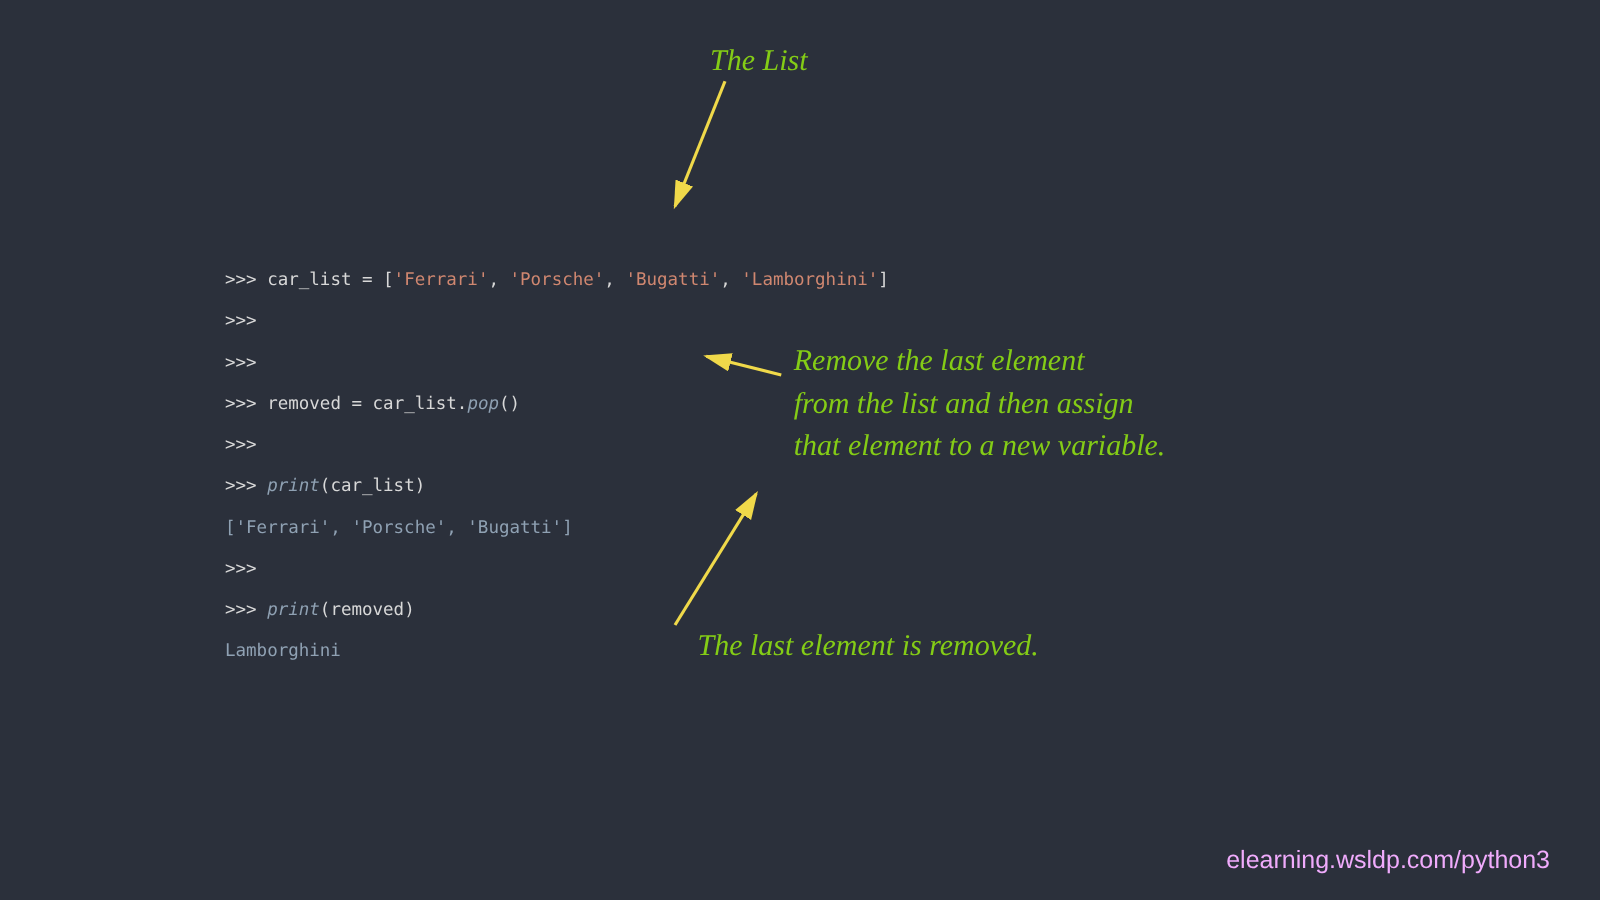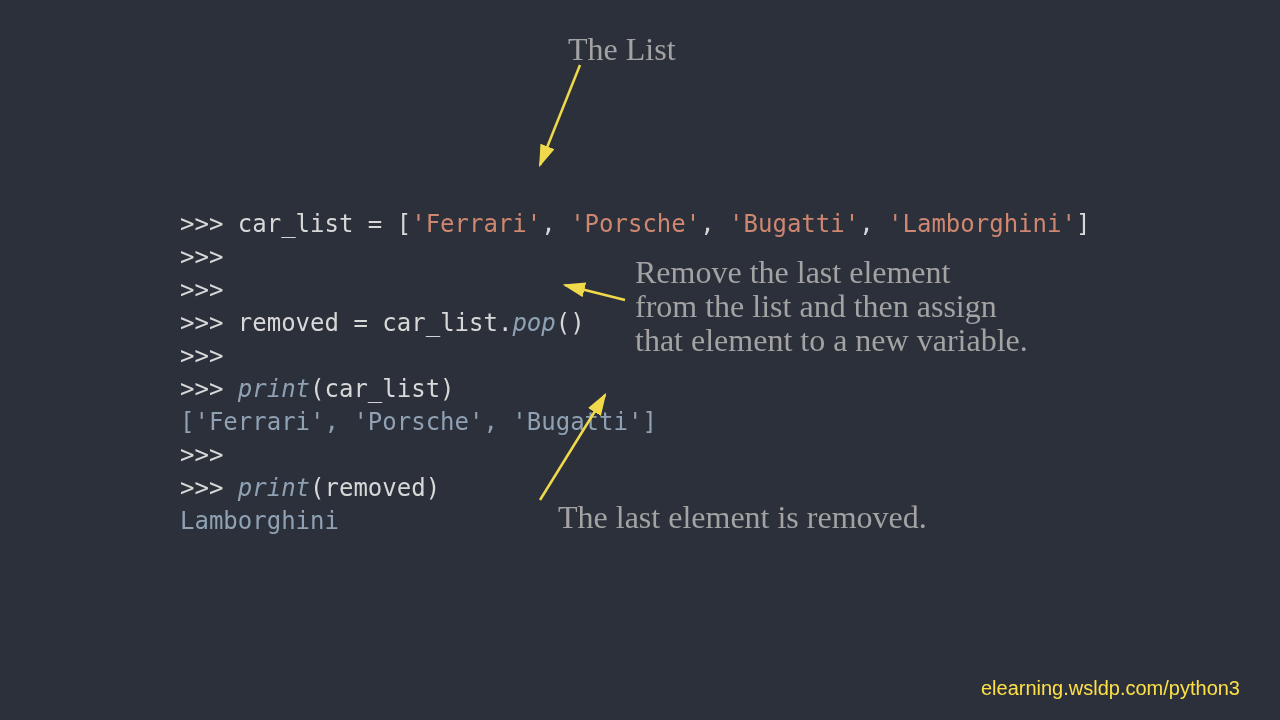--- a/index.html
+++ b/index.html
@@ -8,45 +8,46 @@
     height: 720px;
     background: #2b303b;
     position: relative;
     font-family: "Consolas", "Menlo", "Monaco", monospace;
     overflow: hidden;
   }
   .code-block {
     position: absolute;
     left: 180px;
     top: 175px;
-    font-size: 24px;
+    font-size: 14px;
     line-height: 33px;
     white-space: pre;
     color: #d8d8d8;
   }
   .prompt { color: #d8d8d8; }
   .ident  { color: #d8d8d8; }
   .op     { color: #d8d8d8; }
   .punct  { color: #d8d8d8; }
   .str    { color: #d08770; }
   .call   { color: #8fa1b3; font-style: italic; }
   .out    { color: #8fa1b3; }
   .annot {
     position: absolute;
     font-family: "Segoe Script", "Comic Sans MS", cursive;
-    color: #a3a3a3;
-    font-size: 32px;
+    font-style: italic;
+    color: #84cc16;
+    font-size: 24px;
     line-height: 34px;
     white-space: pre;
   }
   .watermark {
     position: absolute;
     right: 40px;
     bottom: 20px;
-    color: #fde047;
+    color: #f0abfc;
     font-family: "Segoe UI", Arial, sans-serif;
     font-size: 20px;
   }
   svg.arrows {
     position: absolute;
     left: 0; top: 0;
     width: 1280px; height: 720px;
     pointer-events: none;
   }
 </style>
@@ -60,21 +61,21 @@
 <span class="prompt">&gt;&gt;&gt;</span> <span class="ident">removed</span><span class="op"> = </span><span class="ident">car_list.</span><span class="call">pop</span><span class="punct">()</span>
 <span class="prompt">&gt;&gt;&gt;</span>
 <span class="prompt">&gt;&gt;&gt;</span> <span class="call">print</span><span class="punct">(car_list)</span>
 <span class="out">['Ferrari', 'Porsche', 'Bugatti']</span>
 <span class="prompt">&gt;&gt;&gt;</span>
 <span class="prompt">&gt;&gt;&gt;</span> <span class="call">print</span><span class="punct">(removed)</span>
 <span class="out">Lamborghini</span>
 </div>
 
 <div class="annot" style="left:568px; top:32px;">The List</div>
-<div class="annot" style="left:635px; top:255px;">Remove the last element
+<div class="annot" style="left:635px; top:272px;">Remove the last element
 from the list and then assign
 that element to a new variable.</div>
 <div class="annot" style="left:558px; top:500px;">The last element is removed.</div>
 
 <svg class="arrows">
   <defs>
     <marker id="ah" markerWidth="10" markerHeight="10" refX="8" refY="3" orient="auto" markerUnits="strokeWidth">
       <path d="M0,0 L9,3 L0,6 Z" fill="#f0d94a"></path>
     </marker>
   </defs>

